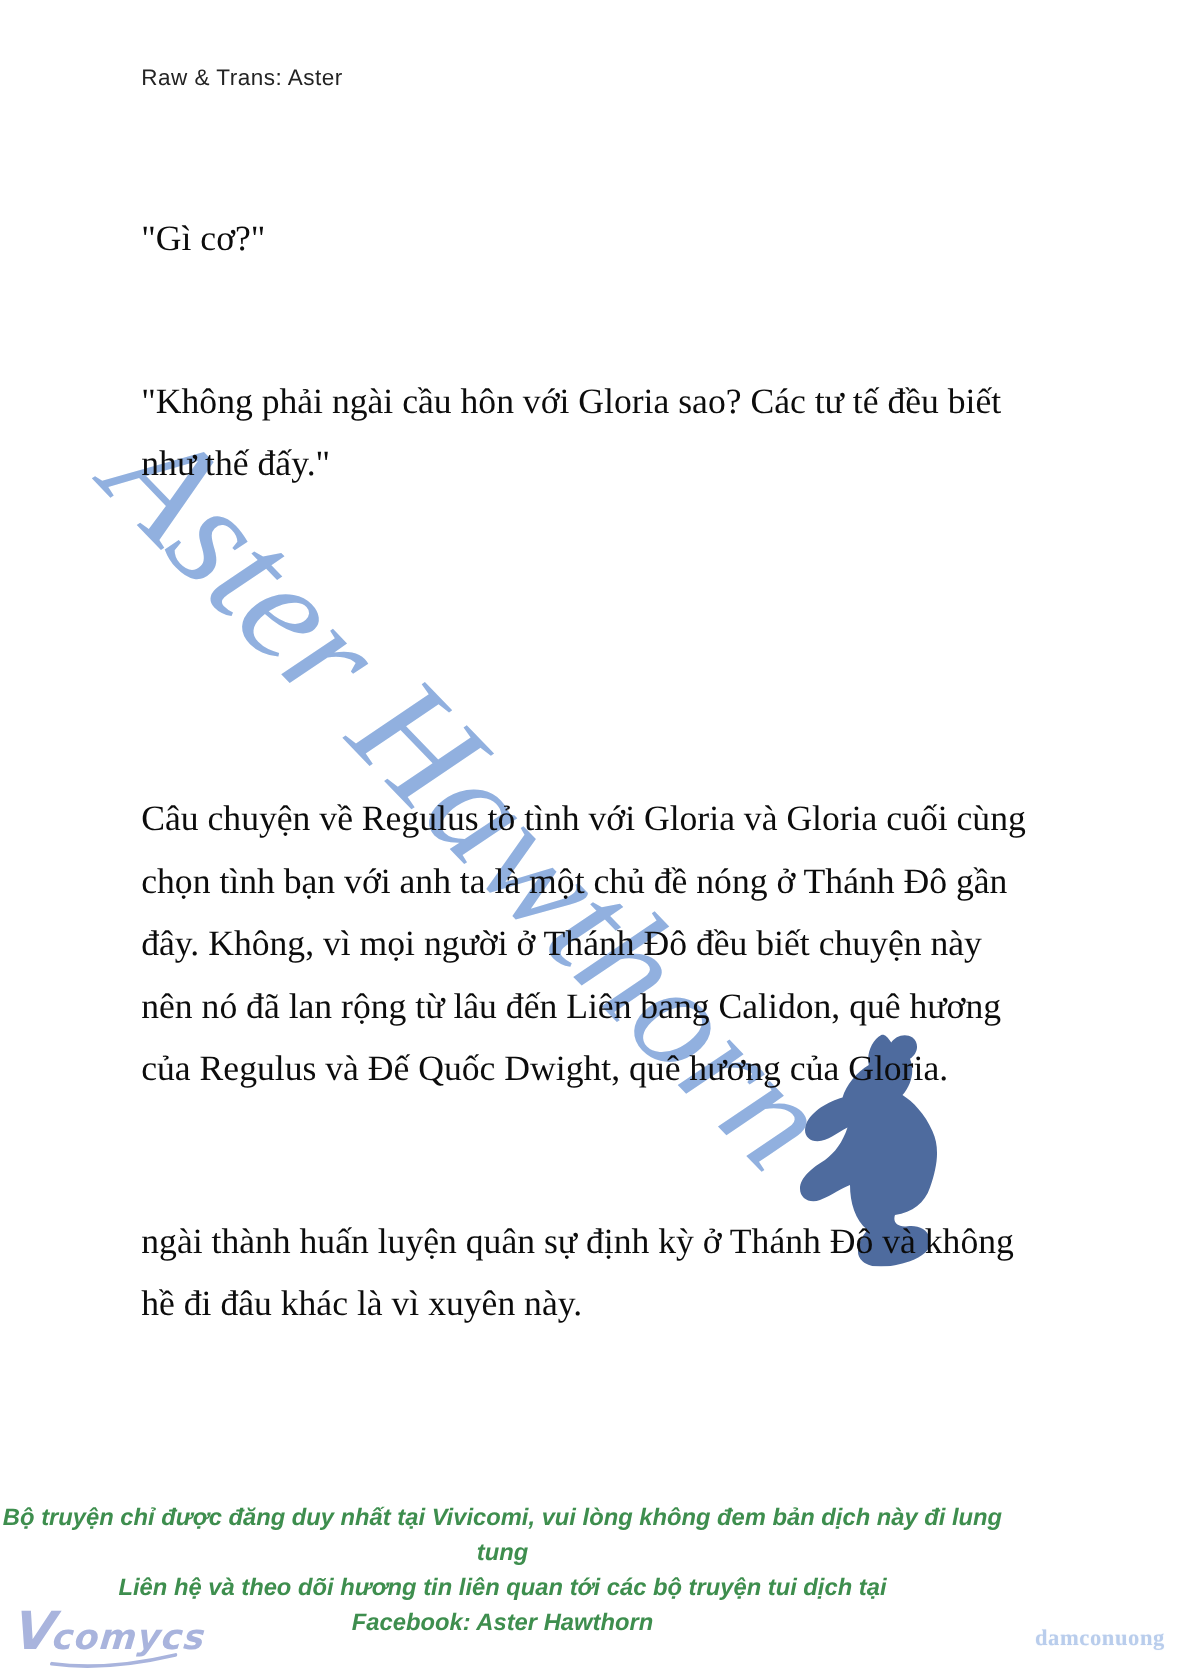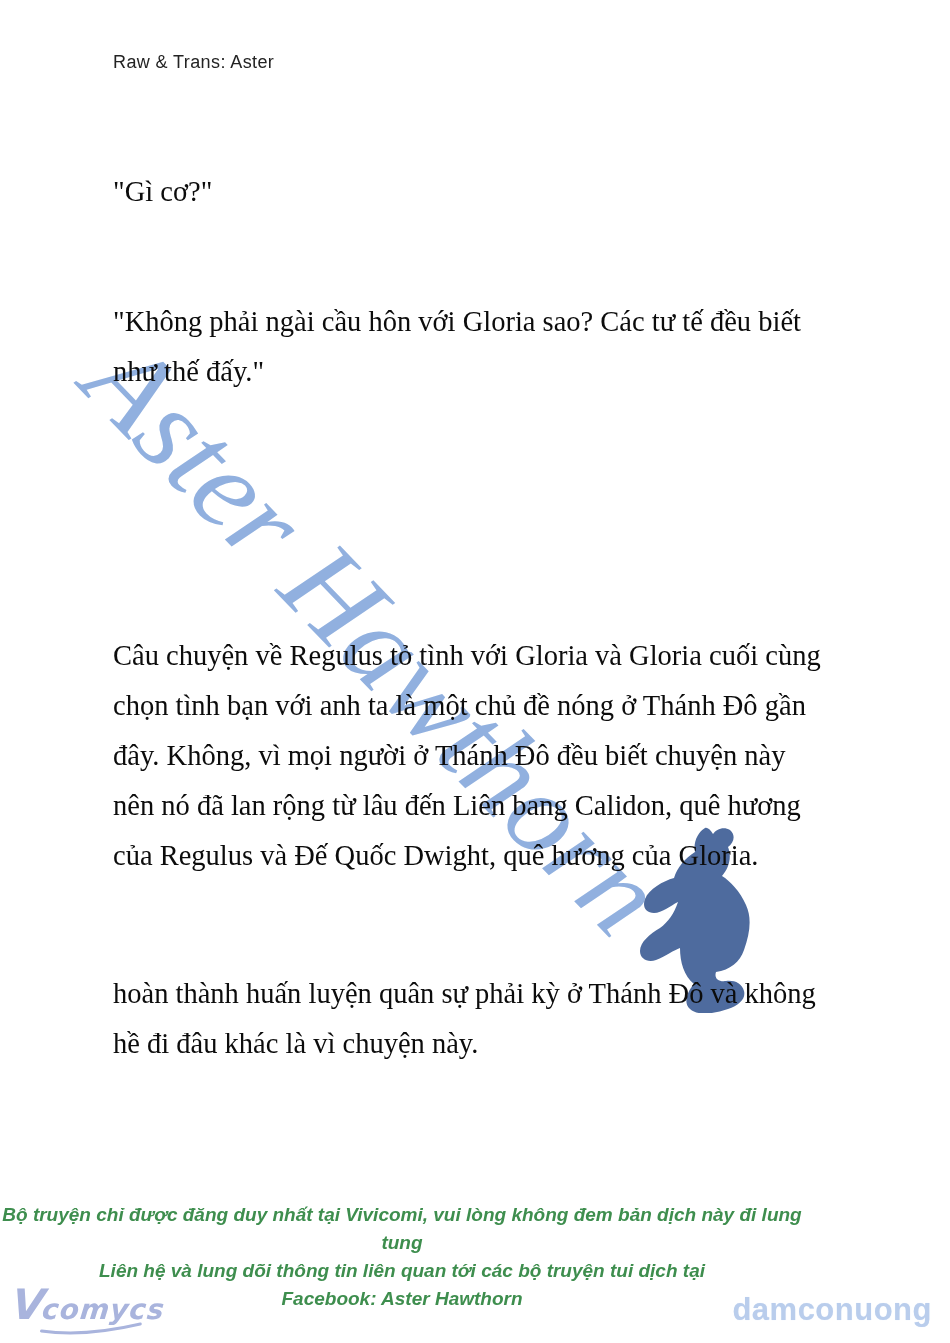--- a/index.html
+++ b/index.html
@@ -65,23 +65,23 @@
     font-style:italic;font-weight:bold;
     color:var(--logo-blue);
     transform:skewX(-6deg);
     z-index:4;
   }
   .logo-v{font-size:42px;line-height:42px;}
   .logo-rest{font-size:28px;line-height:42px;letter-spacing:1px;margin-left:-2px;}
   .logo-swoosh{position:absolute;left:26px;top:38px;}
   .site-credit{
     position:absolute;right:18px;top:1297px;
-    font-family:Liberation Sans, sans-serif;
+    font-family:Liberation Serif, serif;
     font-weight:bold;
-    font-size:31px;line-height:26px;
+    font-size:18px;line-height:26px;
     color:var(--credit-blue);
     letter-spacing:.5px;
     text-shadow:0 0 1px #dfe9f7;
     z-index:4;
   }
 </style>
 </head>
 <body>
 
 <div class="page">
@@ -130,29 +130,29 @@
 
     <p class="para" style="top:631px">
       <span class="line">Câu chuyện về Regulus tỏ tình với Gloria và Gloria cuối cùng</span>
       <span class="line">chọn tình bạn với anh ta là một chủ đề nóng ở Thánh Đô gần</span>
       <span class="line">đây. Không, vì mọi người ở Thánh Đô đều biết chuyện này</span>
       <span class="line">nên nó đã lan rộng từ lâu đến Liên bang Calidon, quê hương</span>
       <span class="line">của Regulus và Đế Quốc Dwight, quê hương của Gloria.</span>
     </p>
 
     <p class="para" style="top:969px">
-      <span class="line">hoàn thành huấn luyện quân sự phải kỳ ở Thánh Đô và không</span>
-      <span class="line">hề đi đâu khác là vì chuyện này.</span>
+      <span class="line">ngài thành huấn luyện quân sự định kỳ ở Thánh Đô và không</span>
+      <span class="line">hề đi đâu khác là vì xuyên này.</span>
     </p>
 
   </div>
 
   <div class="footer-notice">
     <span class="fline">Bộ truyện chỉ được đăng duy nhất tại Vivicomi, vui lòng không đem bản dịch này đi lung tung</span>
-    <span class="fline">Liên hệ và lung dõi thông tin liên quan tới các bộ truyện tui dịch tại</span>
+    <span class="fline">Liên hệ và theo dõi hương tin liên quan tới các bộ truyện tui dịch tại</span>
     <span class="fline">Facebook: Aster Hawthorn</span>
   </div>
 
   <div class="logo">
     <span class="logo-v">V</span><span class="logo-rest">comycs</span>
     <svg class="logo-swoosh" width="110" height="14" viewBox="0 0 110 14" xmlns="http://www.w3.org/2000/svg">
       <path d="M6,9 Q50,15 104,2" stroke="#a9b4dd" stroke-width="3" fill="none" stroke-linecap="round"></path>
     </svg>
   </div>
 

